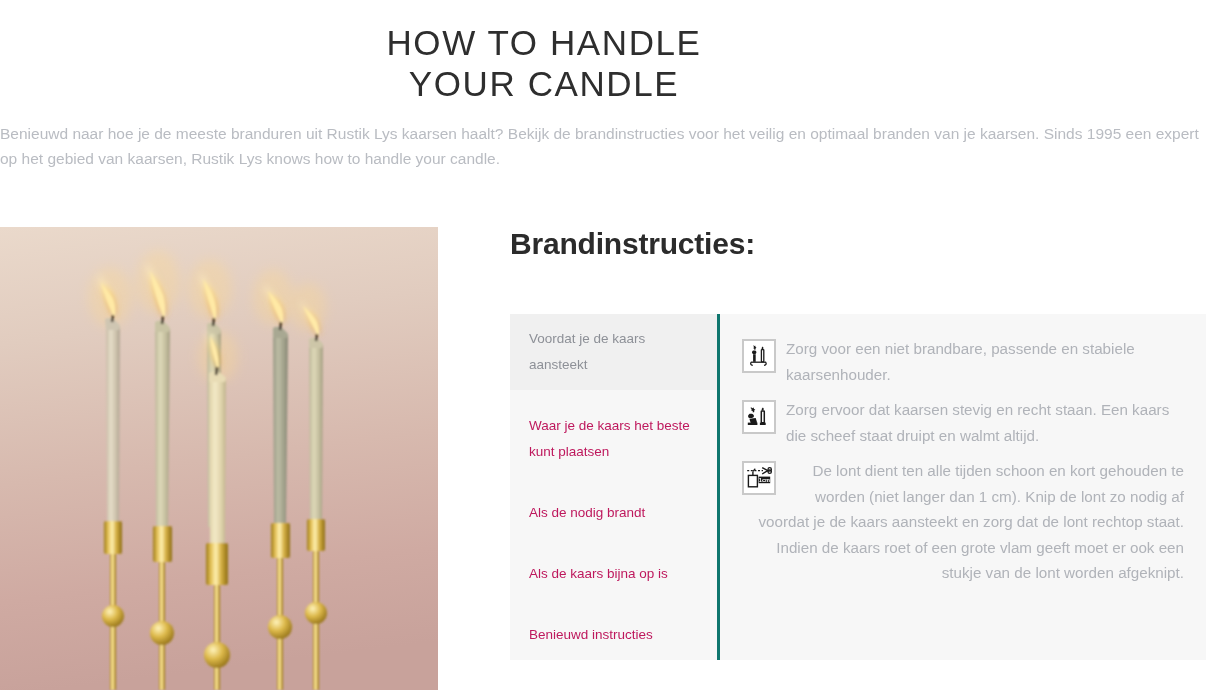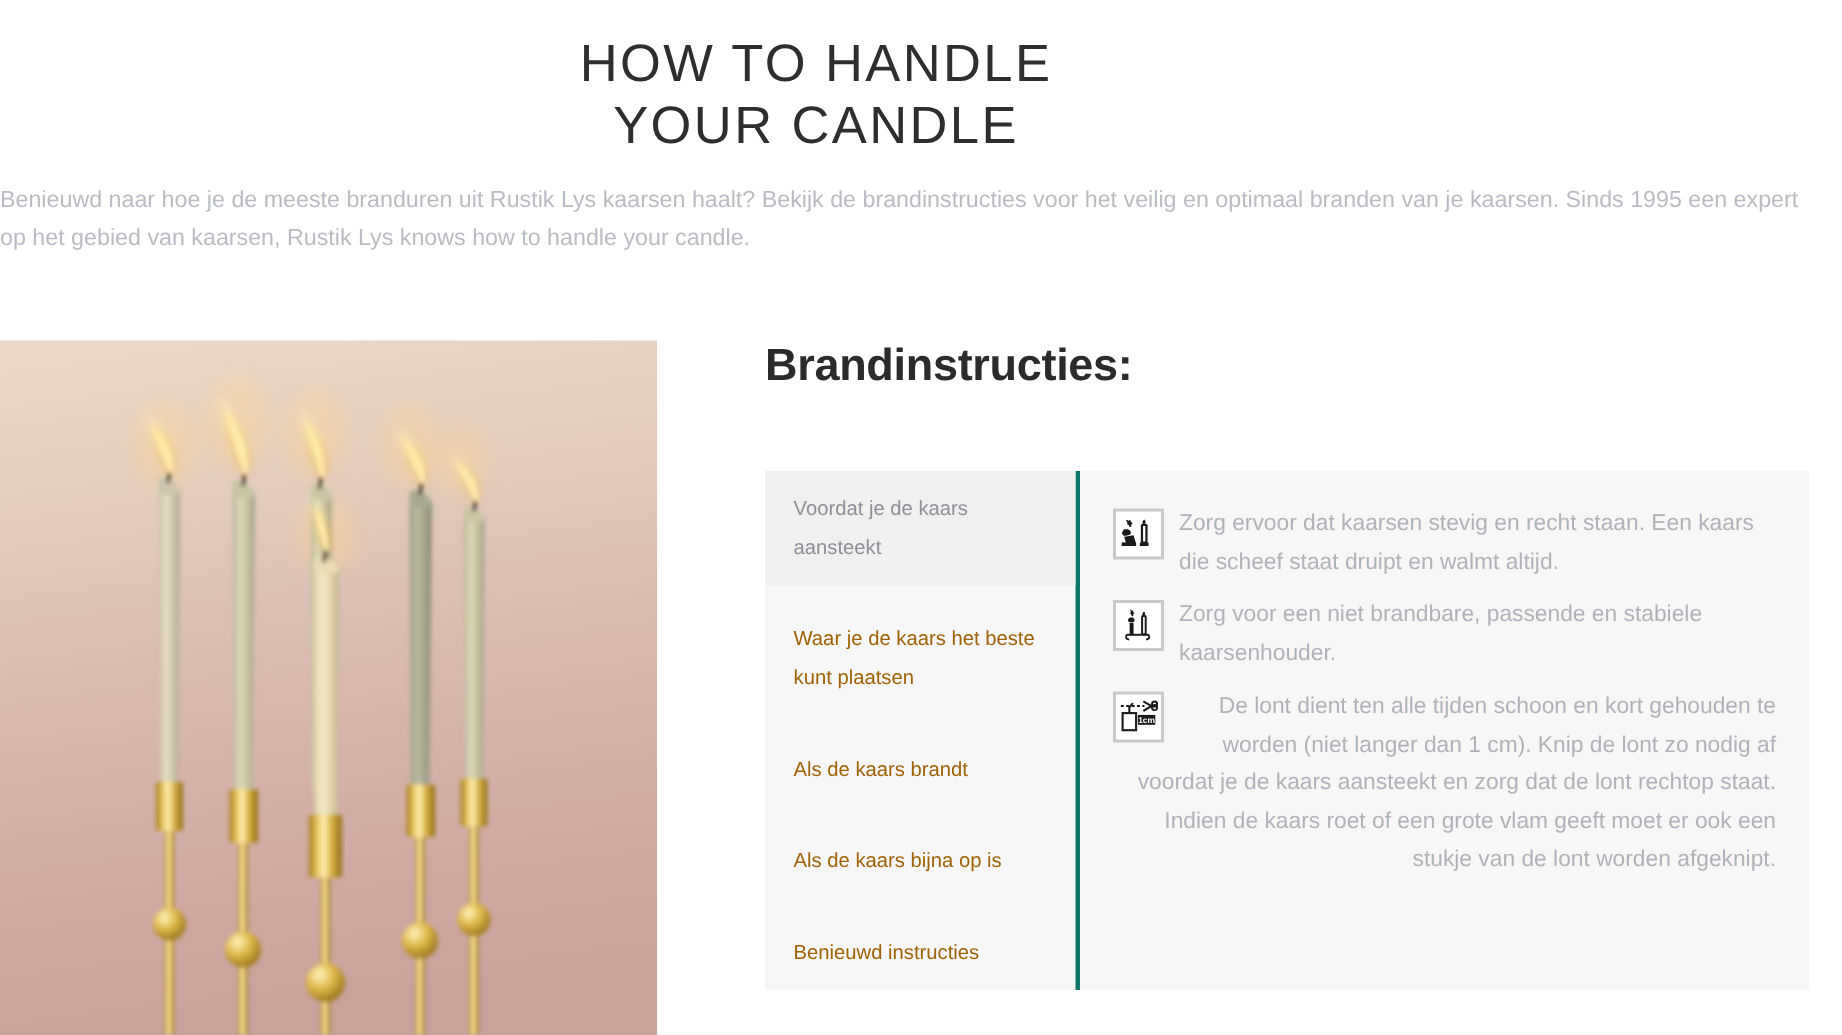--- a/index.html
+++ b/index.html
@@ -91,21 +91,21 @@
   .tab-rail {
     width: 210px;
     flex: 0 0 210px;
     padding-top: 0px;
     border-right: 3px solid #0f766e;
     background: #f7f7f7;
   }
   .tab {
     font-size: 13.5px;
     line-height: 26px;
-    color: #a16207;
+    color: #be185d;
     padding: 12px 18px 12px 19px;
     cursor: pointer;
     background: transparent;
   }
   .tab.active {
     background: #f0f0f0;
     color: #8d9097;
   }
   .tab-sp { height: 11px; }
 
@@ -291,45 +291,28 @@
 
       <h2 class="section-title">Brandinstructies:</h2>
 
       <div class="tabs-wrap">
 
         <div class="tab-rail">
           <div class="tab active">Voordat je de kaars aansteekt</div>
           <div class="tab-sp"></div>
           <div class="tab">Waar je de kaars het beste kunt plaatsen</div>
           <div class="tab-sp"></div>
-          <div class="tab">Als de kaars brandt</div>
+          <div class="tab">Als de nodig brandt</div>
           <div class="tab-sp"></div>
           <div class="tab">Als de kaars bijna op is</div>
           <div class="tab-sp"></div>
           <div class="tab">Benieuwd instructies</div>
         </div>
 
         <div class="tab-content">
-
-          <p class="instr">
-            <span class="ic">
-              <svg viewBox="0 0 30 30" xmlns="http://www.w3.org/2000/svg">
-                <g fill="#1a1a1a">
-                  <path d="M6.4 6.1c1.3.6 1.6 1.6.8 2.4 1.2.1 1.9.9 1.6 2l1.6-.6c-.6-1 0-1.9 1-2.2-1.2-.2-1.8-1-1.6-2.1l-1.7.6c-.1-.6-.7-.9-1.7-.1z"></path>
-                  <path d="M5.6 11.8c-1 .8-1.7 1.8-1.5 2.8.2 1.1 1.2 1.7 2.5 1.5l1.5-.2c1.2-.2 2-1 1.8-2.1-.2-1-1-1.7-2.1-2z"></path>
-                  <path d="M5.4 16.8 l6.3-.9 1.5 4.9-6.3.9z"></path>
-                  <path d="M18.9 5.4c1.1 1 1.2 2.2.1 3l-1-.1c-.7-.8-.4-2 .9-2.9z"></path>
-                  <rect x="17.3" y="8.9" width="3" height="11.9" rx="0.5" fill="none" stroke="#1a1a1a" stroke-width="1.5"></rect>
-                  <rect x="15.9" y="20.6" width="5.8" height="2.4"></rect>
-                  <rect x="3.8" y="20.6" width="9.6" height="2.4"></rect>
-                </g>
-              </svg>
-            </span>
-            <span class="instr-txt">Zorg ervoor dat kaarsen stevig en recht staan. Een kaars die scheef staat druipt en walmt altijd.</span>
-          </p>
 
           <p class="instr">
             <span class="ic">
               <svg viewBox="0 0 30 30" xmlns="http://www.w3.org/2000/svg">
                 <g fill="#1a1a1a">
                   <path d="M9.6 5.2c.5.9.2 1.6-.4 2 .9.2 1.4.9 1.2 1.7l1.2-.3c-.3-.9.1-1.6.9-1.9-.9-.3-1.3-1-1-1.9l-1.3.3c.1-.5-.2-.9-.6-1.1z"></path>
                   <path d="M9.3 9.6c-.7.4-1.3 1-1.3 1.8 0 .9.7 1.5 1.7 1.5h1.1c.9 0 1.6-.6 1.6-1.5 0-.8-.5-1.4-1.3-1.8z"></path>
                   <rect x="9.1" y="13.2" width="2.6" height="7.6"></rect>
                   <path d="M18.7 5.6c.9 1 1 2 .1 2.7l-.9-.1c-.6-.7-.4-1.7.8-2.6z"></path>
                   <rect x="17.4" y="8.6" width="2.4" height="12.2" rx="0.5" fill="none" stroke="#1a1a1a" stroke-width="1.3"></rect>
@@ -338,20 +321,37 @@
                 <path d="M7.2 21.2 q-1.6 2.6 1.6 3.2" stroke="#1a1a1a" stroke-width="1.3" fill="none"></path>
                 <path d="M21.6 21.2 q1.7 2.6 -1.6 3.2" stroke="#1a1a1a" stroke-width="1.3" fill="none"></path>
               </svg>
             </span>
             <span class="instr-txt">Zorg voor een niet brandbare, passende en stabiele kaarsenhouder.</span>
           </p>
 
           <p class="instr">
             <span class="ic">
               <svg viewBox="0 0 30 30" xmlns="http://www.w3.org/2000/svg">
+                <g fill="#1a1a1a">
+                  <path d="M6.4 6.1c1.3.6 1.6 1.6.8 2.4 1.2.1 1.9.9 1.6 2l1.6-.6c-.6-1 0-1.9 1-2.2-1.2-.2-1.8-1-1.6-2.1l-1.7.6c-.1-.6-.7-.9-1.7-.1z"></path>
+                  <path d="M5.6 11.8c-1 .8-1.7 1.8-1.5 2.8.2 1.1 1.2 1.7 2.5 1.5l1.5-.2c1.2-.2 2-1 1.8-2.1-.2-1-1-1.7-2.1-2z"></path>
+                  <path d="M5.4 16.8 l6.3-.9 1.5 4.9-6.3.9z"></path>
+                  <path d="M18.9 5.4c1.1 1 1.2 2.2.1 3l-1-.1c-.7-.8-.4-2 .9-2.9z"></path>
+                  <rect x="17.3" y="8.9" width="3" height="11.9" rx="0.5" fill="none" stroke="#1a1a1a" stroke-width="1.5"></rect>
+                  <rect x="15.9" y="20.6" width="5.8" height="2.4"></rect>
+                  <rect x="3.8" y="20.6" width="9.6" height="2.4"></rect>
+                </g>
+              </svg>
+            </span>
+            <span class="instr-txt">Zorg ervoor dat kaarsen stevig en recht staan. Een kaars die scheef staat druipt en walmt altijd.</span>
+          </p>
+
+          <p class="instr">
+            <span class="ic">
+              <svg viewBox="0 0 30 30" xmlns="http://www.w3.org/2000/svg">
                 <g stroke="#1a1a1a" fill="none">
 
                   <rect x="4.4" y="12.4" width="9" height="11.4" stroke-width="1.4"></rect>
 
                   <path d="M8.9 12.4 V8.4" stroke-width="1.4"></path>
                   <path d="M8.9 8.4 l2.4 -2.6" stroke-width="1.3"></path>
 
                   <path d="M3.2 7.6 H19" stroke-width="1.3" stroke-dasharray="2 1.6"></path>
 
                   <path d="M18.2 4.6 L24.6 8.2" stroke-width="1.4"></path>

